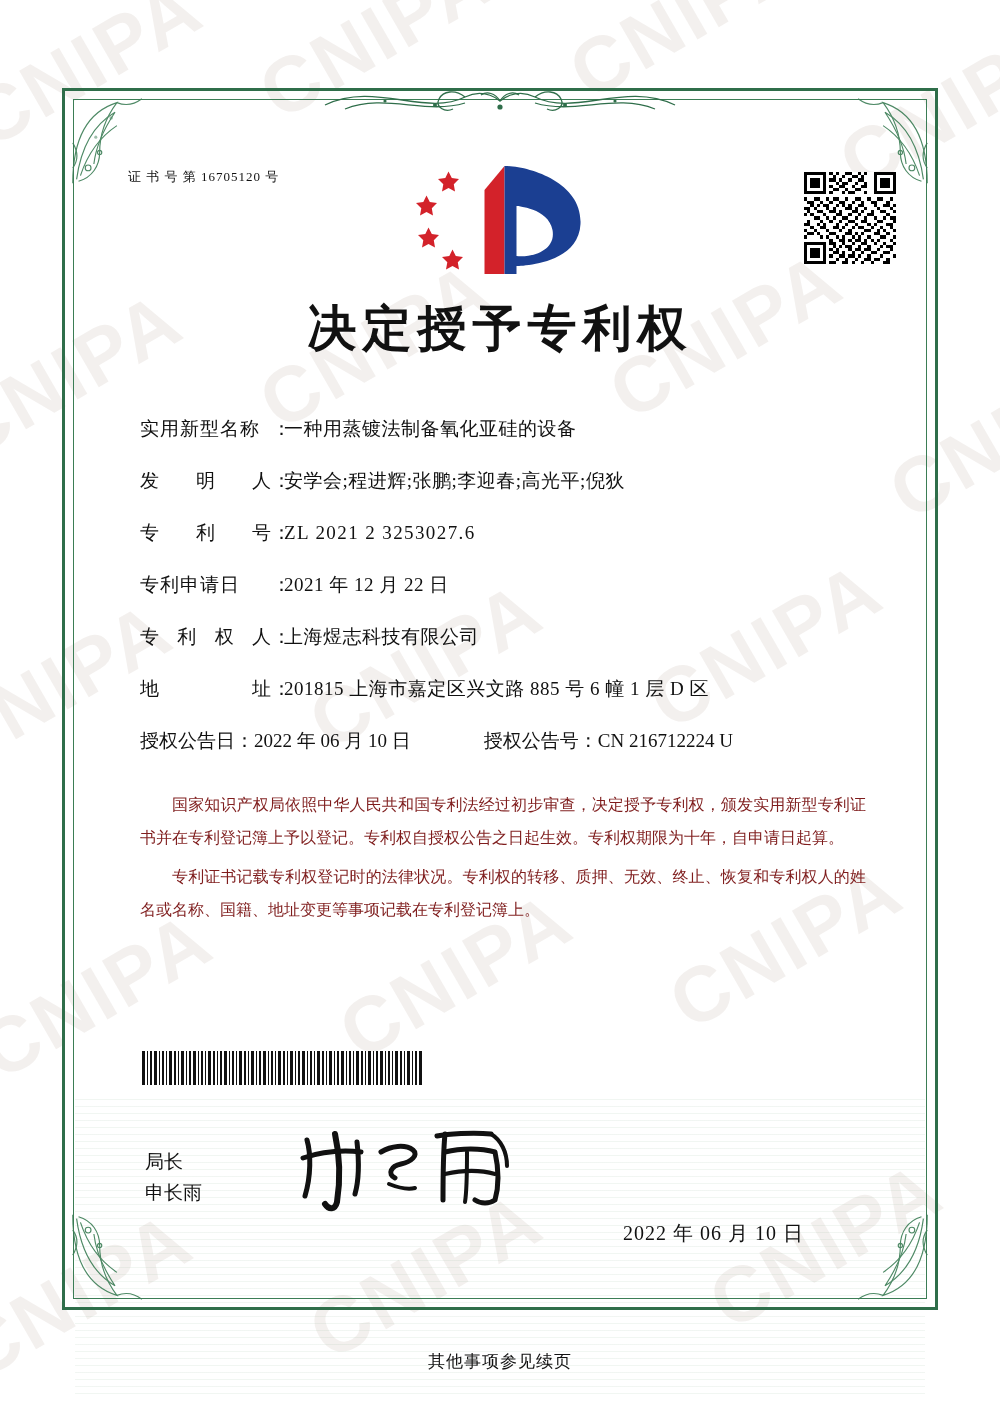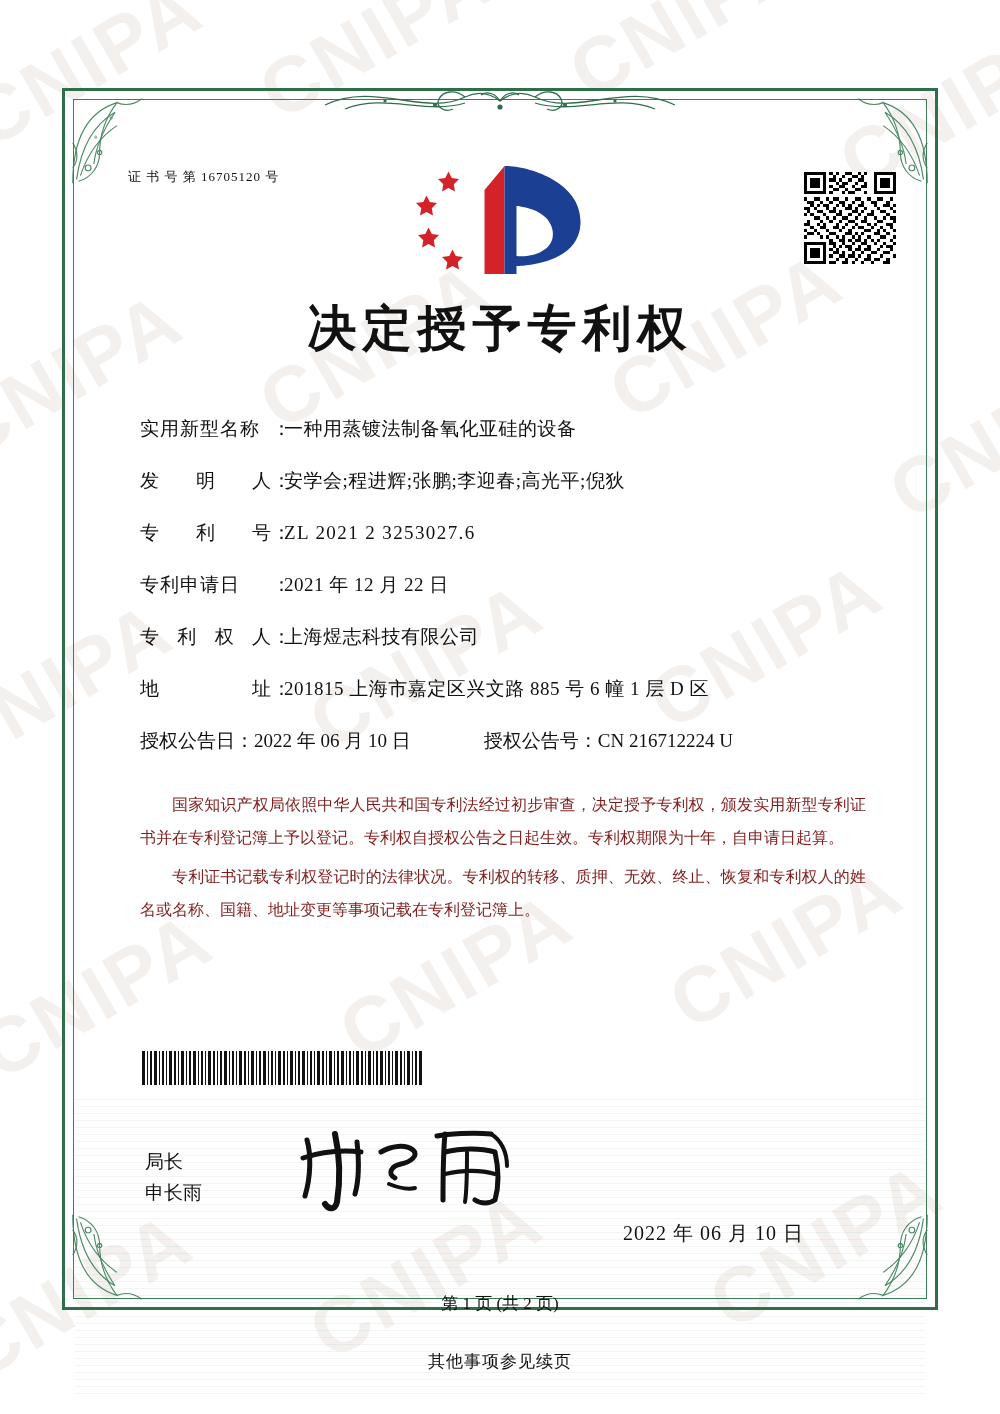--- a/index.html
+++ b/index.html
@@ -741,18 +741,17 @@
       </g>
     </svg>
 
     <div class="sig-block">
       <div>局长</div>
       <div>申长雨</div>
     </div>
 
     <div class="issue-date">2022 年 06 月 10 日</div>
 
-    <div class="page-no">第 1 页 (共 2 页)</div>
 
     <div class="footnote">其他事项参见续页</div>
 
   </div>
 </div>
 
 </body></html>

